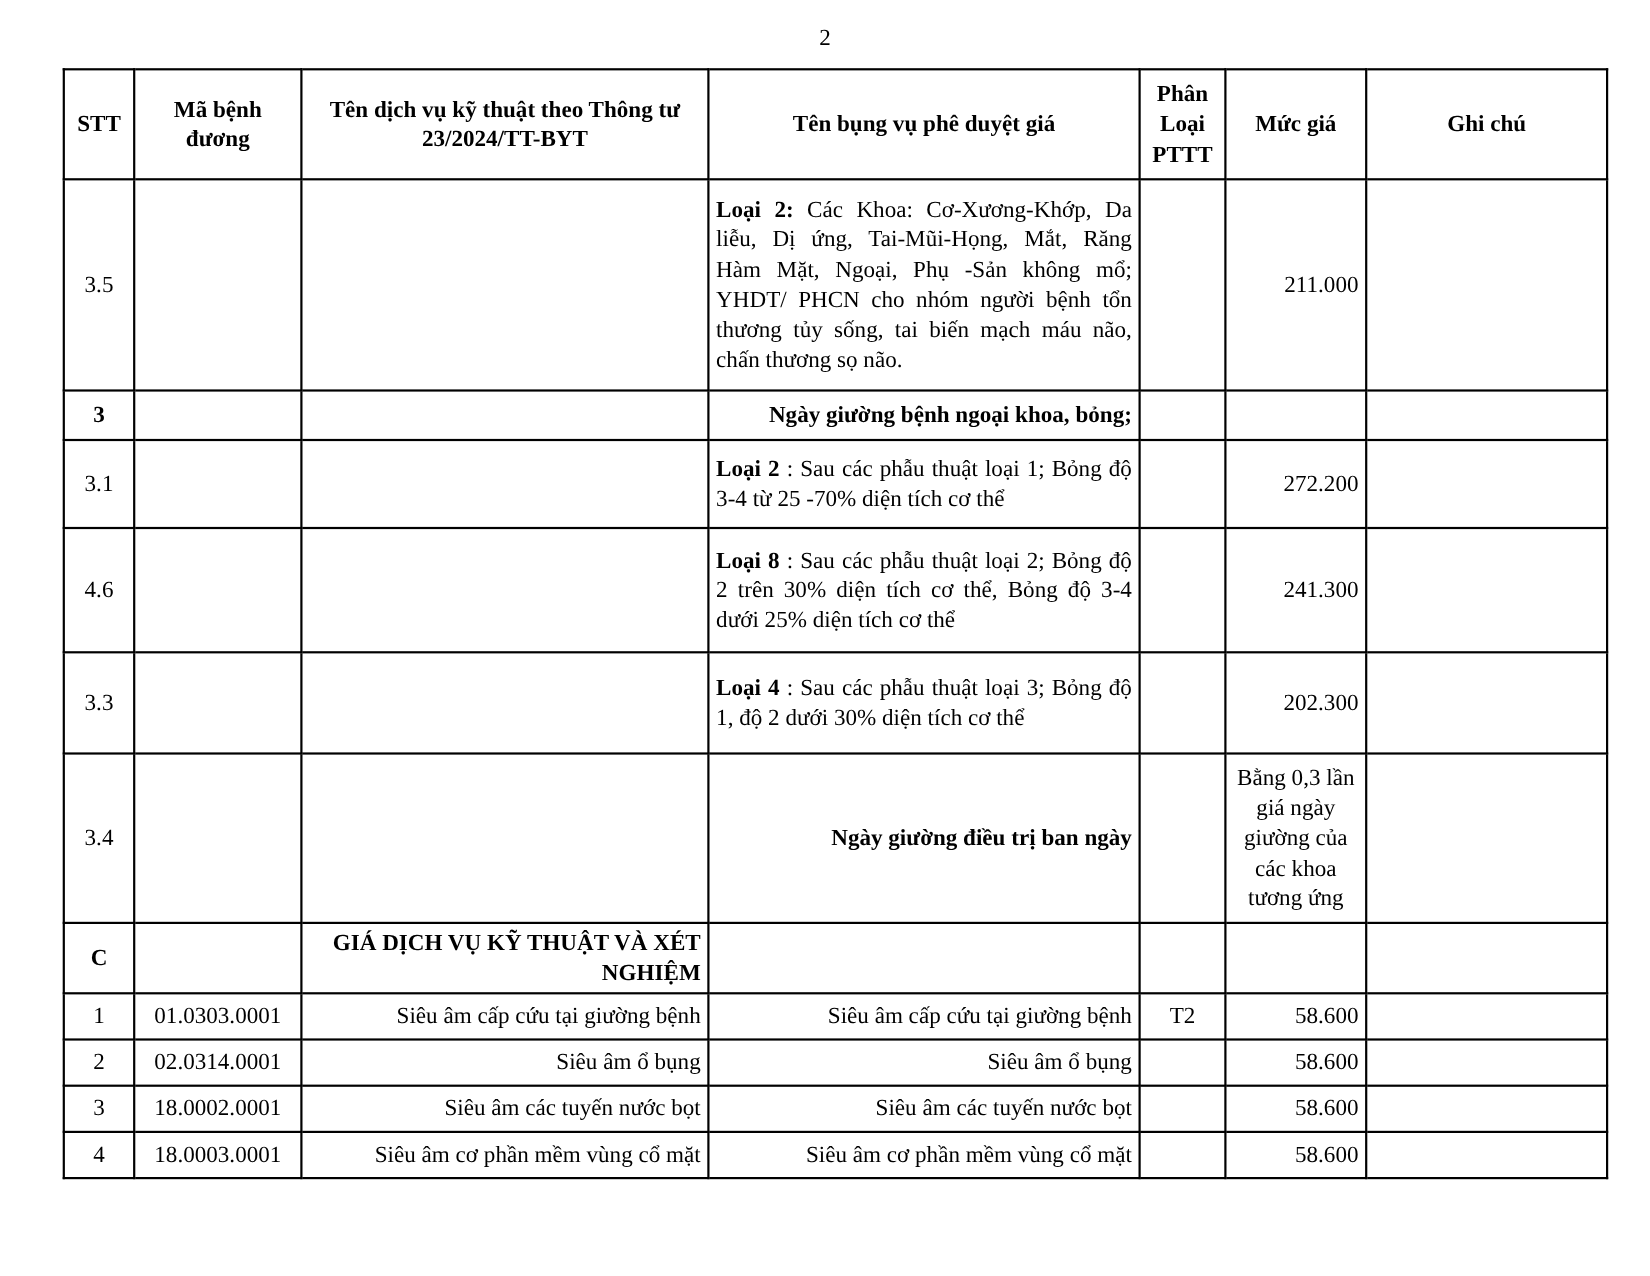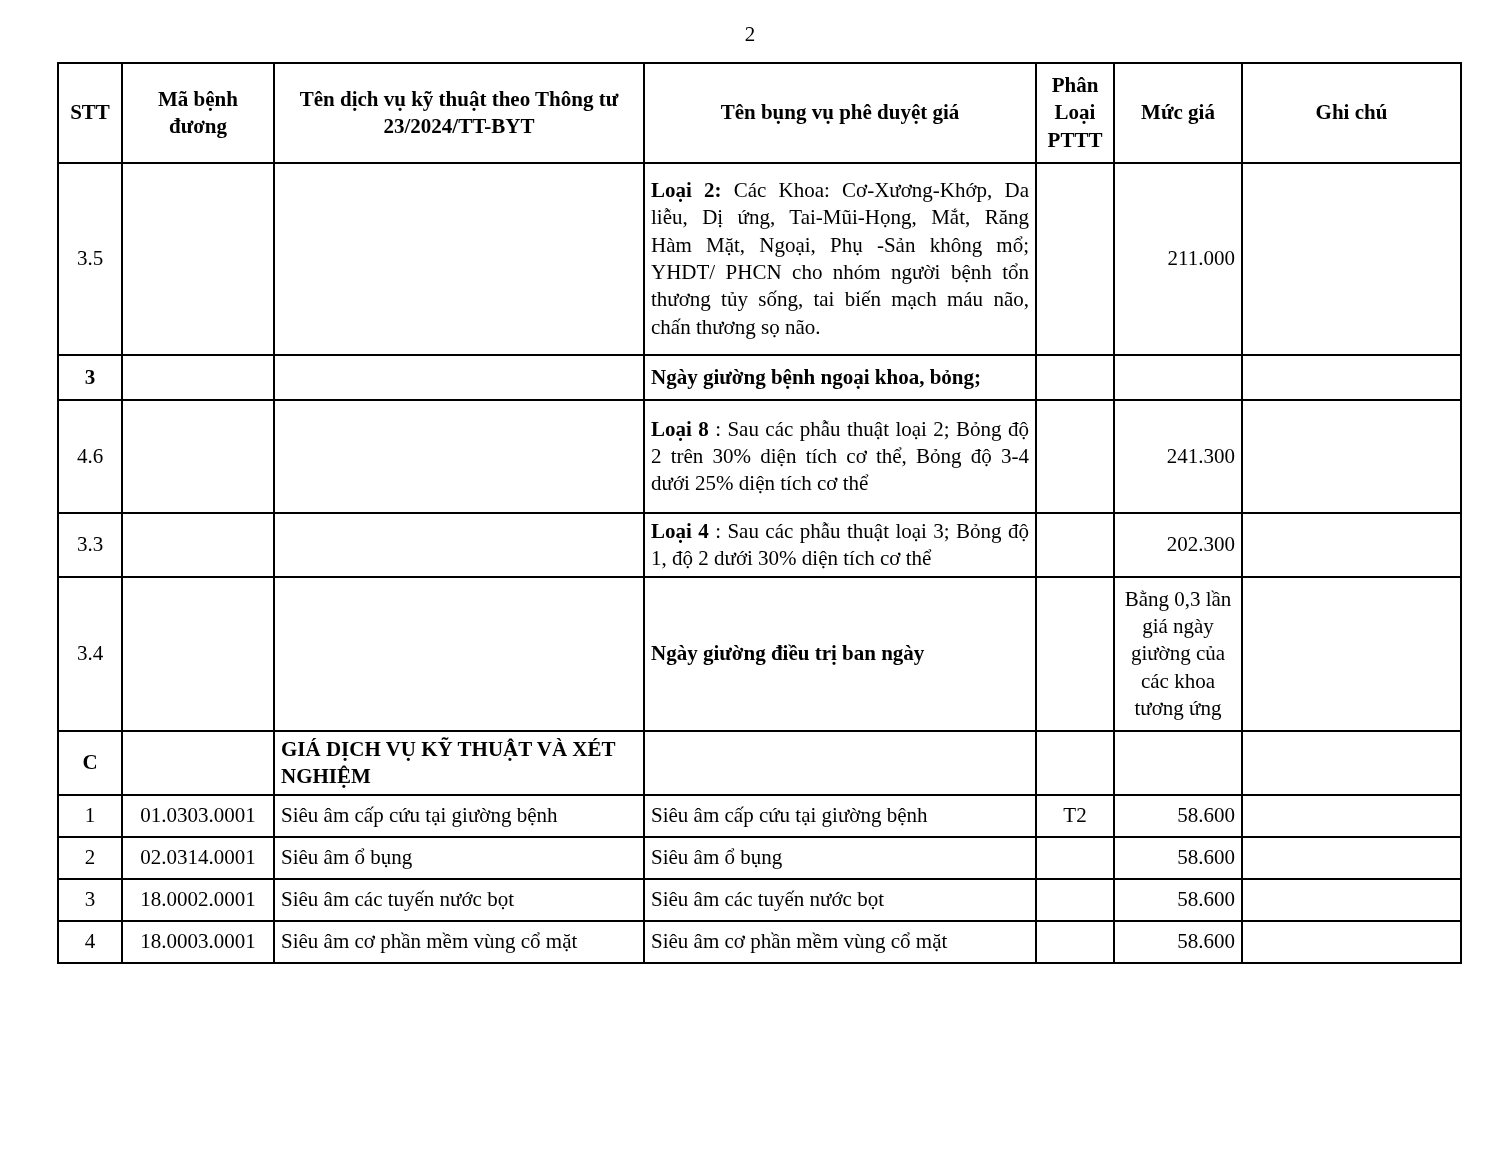--- a/index.html
+++ b/index.html
@@ -37,21 +37,21 @@
     padding: 2px 6px;
     vertical-align: middle;
     overflow: hidden;
   }
   table.price-table th {
     font-weight: bold;
     text-align: center;
     height: 94px;
   }
   td.c-center { text-align: center; }
-  td.c-left   { text-align: left; }
+  td.c-left   { text-align: right; }
   td.c-right  { text-align: right; padding-right: 9px; }
   td.c-justify{ text-align: justify; }
   .bold       { font-weight: bold; }
 </style>
 </head>
 <body>
 
 <div class="page-number">2</div>
 
 <table class="price-table">
@@ -87,30 +87,39 @@
       </tr>
       <tr style="height: 45px;">
         <td class="c-center"><b>3</b></td>
         <td class="c-center"></td>
         <td class="c-left"></td>
         <td class="c-left"><b>Ngày giường bệnh ngoại khoa, bỏng;</b></td>
         <td class="c-center"></td>
         <td class="c-right"></td>
         <td class="c-left"></td>
       </tr>
+      <tr style="height: 80px;">
+        <td class="c-center">3.1</td>
+        <td class="c-center"></td>
+        <td class="c-left"></td>
+        <td class="c-justify"><b>Loại 2</b> : Sau các phẫu thuật loại 1; Bỏng độ 3-4 từ 25 -70% diện tích cơ thể</td>
+        <td class="c-center"></td>
+        <td class="c-right">272.200</td>
+        <td class="c-left"></td>
+      </tr>
       <tr style="height: 113px;">
         <td class="c-center">4.6</td>
         <td class="c-center"></td>
         <td class="c-left"></td>
         <td class="c-justify"><b>Loại 8</b> : Sau các phẫu thuật loại 2; Bỏng độ 2 trên 30% diện tích cơ thể, Bỏng độ 3-4 dưới 25% diện tích cơ thể</td>
         <td class="c-center"></td>
         <td class="c-right">241.300</td>
         <td class="c-left"></td>
       </tr>
-      <tr style="height: 64px;">
+      <tr style="height: 92px;">
         <td class="c-center">3.3</td>
         <td class="c-center"></td>
         <td class="c-left"></td>
         <td class="c-justify"><b>Loại 4</b> : Sau các phẫu thuật loại 3; Bỏng độ 1, độ 2 dưới 30% diện tích cơ thể</td>
         <td class="c-center"></td>
         <td class="c-right">202.300</td>
         <td class="c-left"></td>
       </tr>
       <tr style="height: 154px;">
         <td class="c-center">3.4</td>

